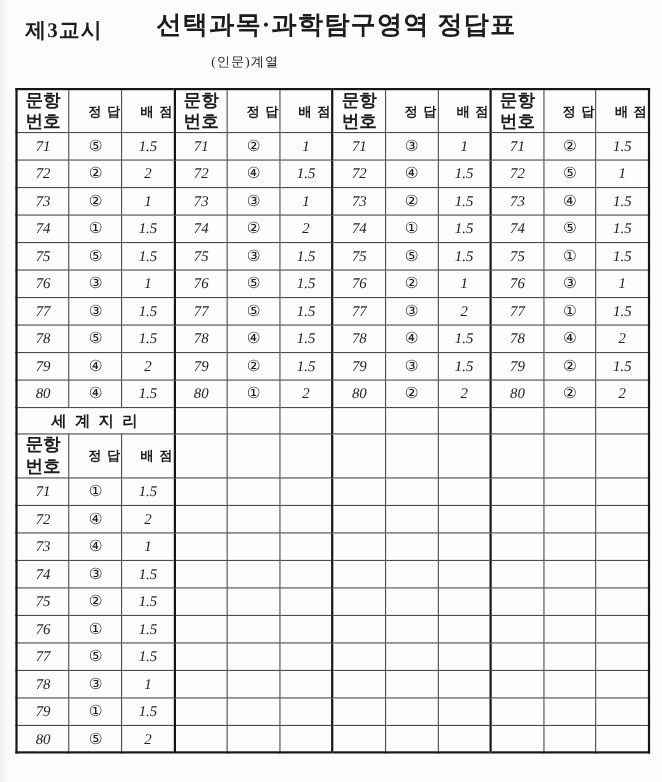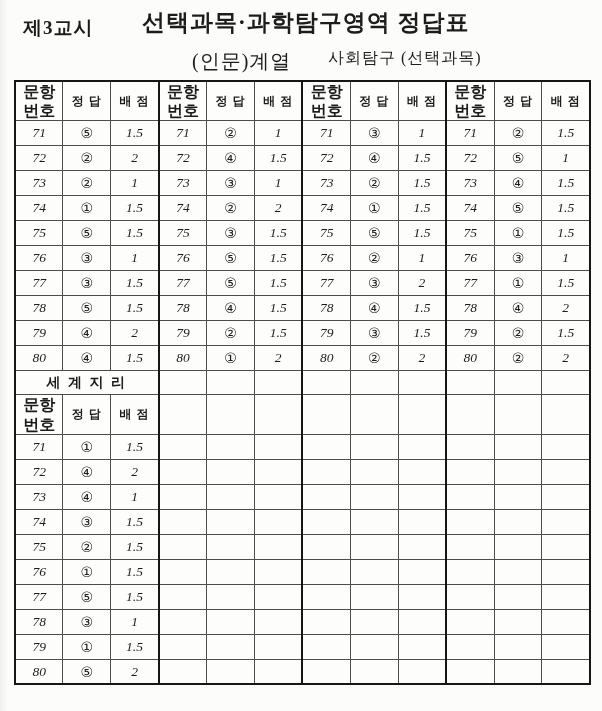--- a/index.html
+++ b/index.html
@@ -32,21 +32,21 @@
     top: 7px;
     margin: 0;
     font-size: 23px;
     font-weight: bold;
     letter-spacing: 1px;
   }
   .track {
     position: absolute;
     left: 192px;
     top: 48px;
-    font-size: 20px;
+    font-size: 12px;
     letter-spacing: 1px;
   }
   .subject {
     position: absolute;
     left: 328px;
     top: 48px;
     font-size: 16px;
     letter-spacing: 1px;
   }
   table.answers {
@@ -81,39 +81,39 @@
   th.qh {
     white-space: pre-line;
     font-size: 16px;
     line-height: 1.2;
     font-weight: bold;
   }
   th.ch {
     font-size: 12px;
     font-weight: bold;
     letter-spacing: 1px;
+    text-align: right;
   }
   td.num, td.pts {
     font-size: 13.5px;
     font-family: "Liberation Serif", "DejaVu Serif", serif;
   }
   td.ans {
     font-size: 14px;
     font-family: "DejaVu Sans", "Liberation Sans", sans-serif;
   }
   td.empty { background: #fdfdfc; }
 </style>
 </head>
 <body>
 
 <div class="page">
   <div class="period">제3교시</div>
   <h1 class="title">선택과목·과학탐구영역 정답표</h1>
   <div class="track">(인문)계열</div>
-  <div class="subject">사회탐구 (선택과목)</div>
 
   <table class="answers">
     <tbody id="answer-table-body">
         <tr class="subhead-row">
           <th class="qh">문항
 번호</th>
           <th class="ch">정 답</th>
           <th class="ch">배 점</th>
           <th class="qh tL">문항
 번호</th>

